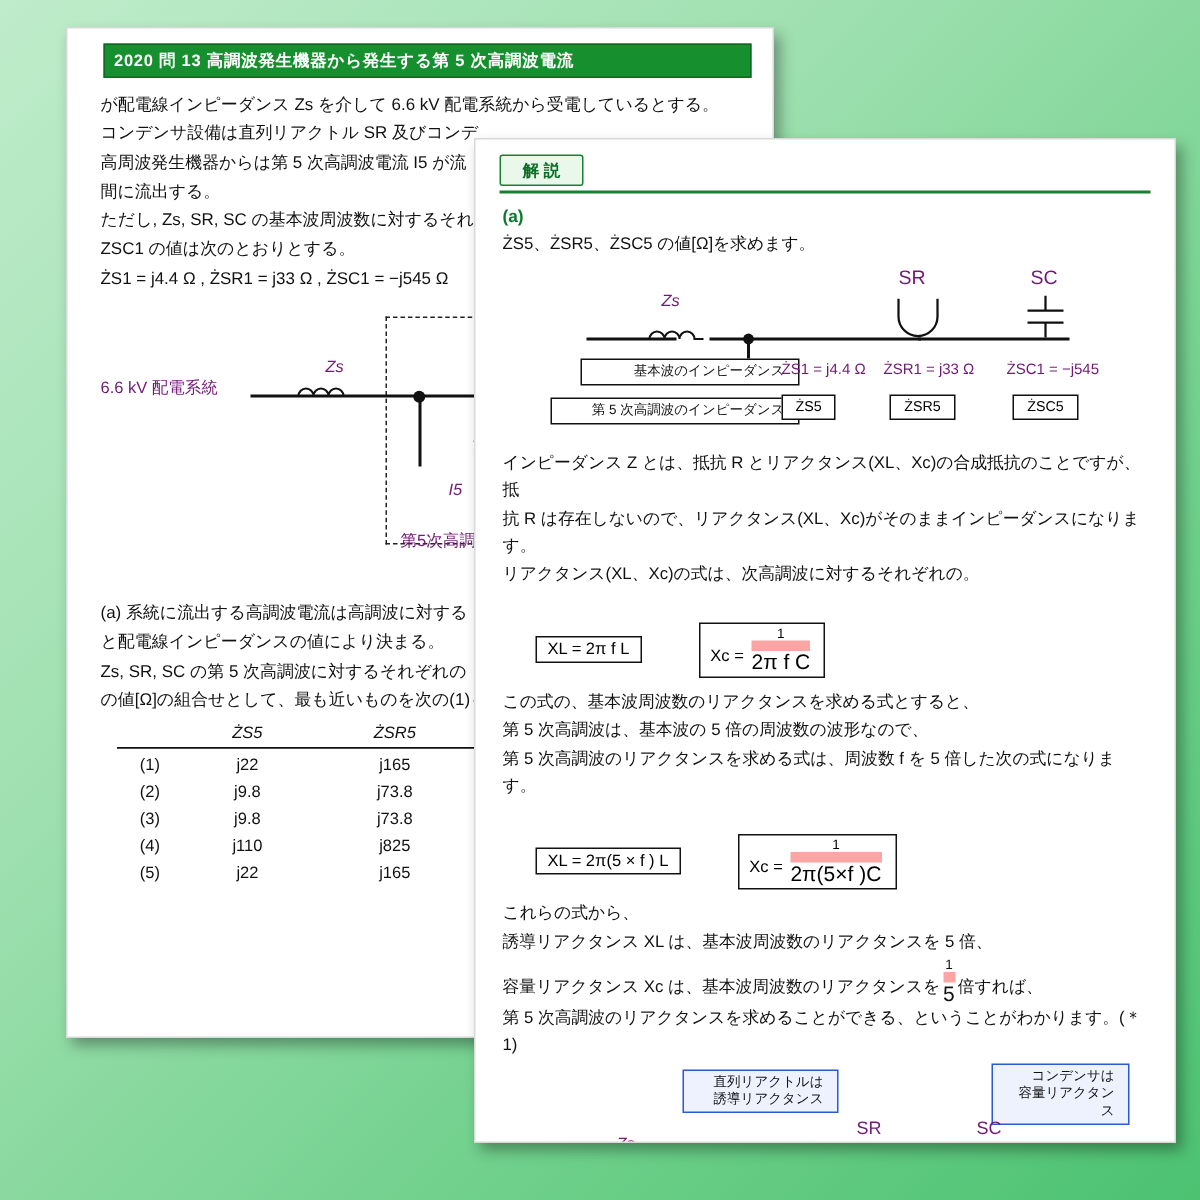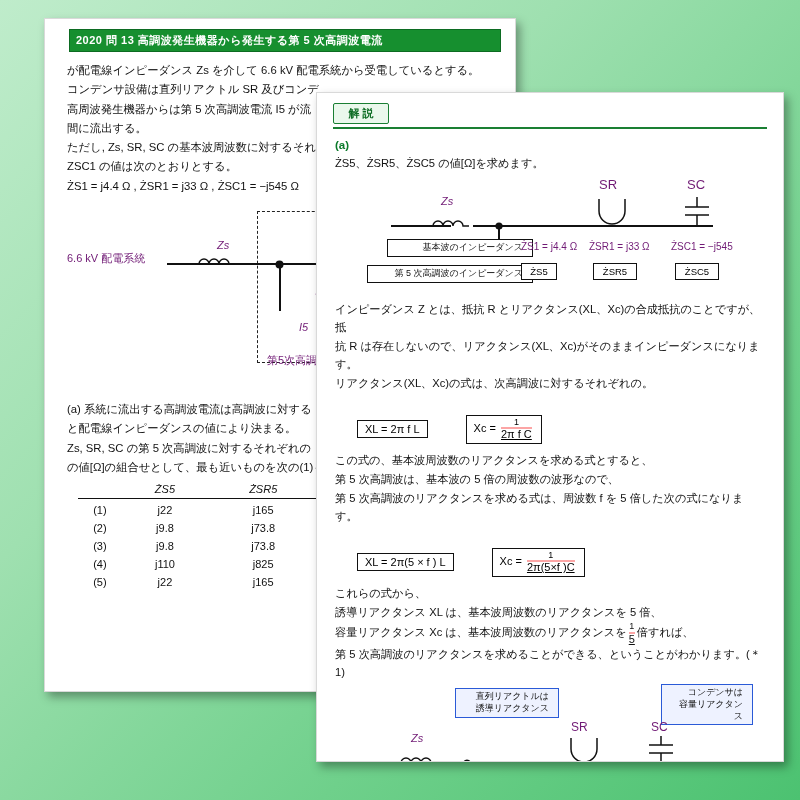--- a/index.html
+++ b/index.html
@@ -67,21 +67,21 @@
   .f-txt{margin:7px 18px 0 18px;font-size:11.2px;color:#111;line-height:1.6;}
   .f-txt p{margin:0 0 1px 0;}
   .a-mark{color:#0b7a2a;font-weight:bold;font-size:11.5px;}
   .boxed{
     display:inline-block;border:1px solid #111;padding:2px 7px;
     font-size:11px;background:#fff;
   }
   .formula-row{margin:22px 0 0 40px;display:flex;gap:38px;align-items:center;}
   .inline-frac{display:inline-block;text-align:center;vertical-align:-0.55em;line-height:1.05;margin:0 2px;}
   .inline-frac .num{display:block;font-size:9px;}
-  .inline-frac .den{display:block;font-size:11px;border-top:2px solid #fca5a5;text-decoration:underline;}
+  .inline-frac .den{display:block;font-size:14px;border-top:7px solid #fca5a5;}
   
   .circuit-front{position:relative;height:118px;margin:4px 14px 0 14px;}
   .circuit-front2{position:relative;height:116px;margin:2px 14px 0 14px;}
   .vbox{
     position:absolute;border:1px solid #111;background:#fff;
     font-size:9.5px;text-align:center;padding:2px 0;white-space:nowrap;
   }
   .hl{background:#d8d1f0;padding:0 19px;}
   .cap-box{
     position:absolute;border:1px solid #2a5ad7;background:#eef2ff;

